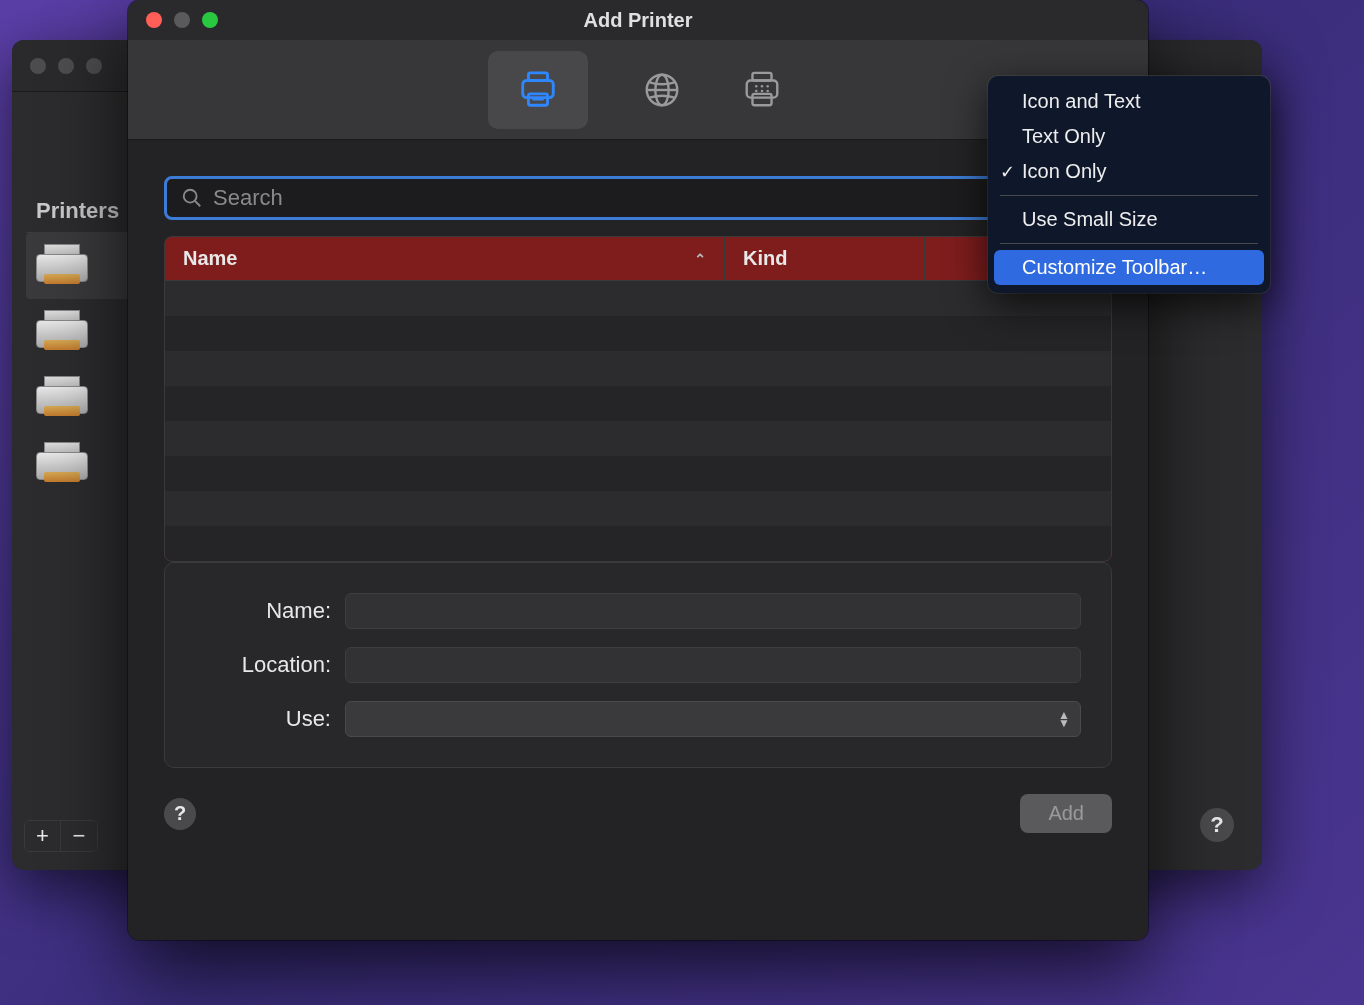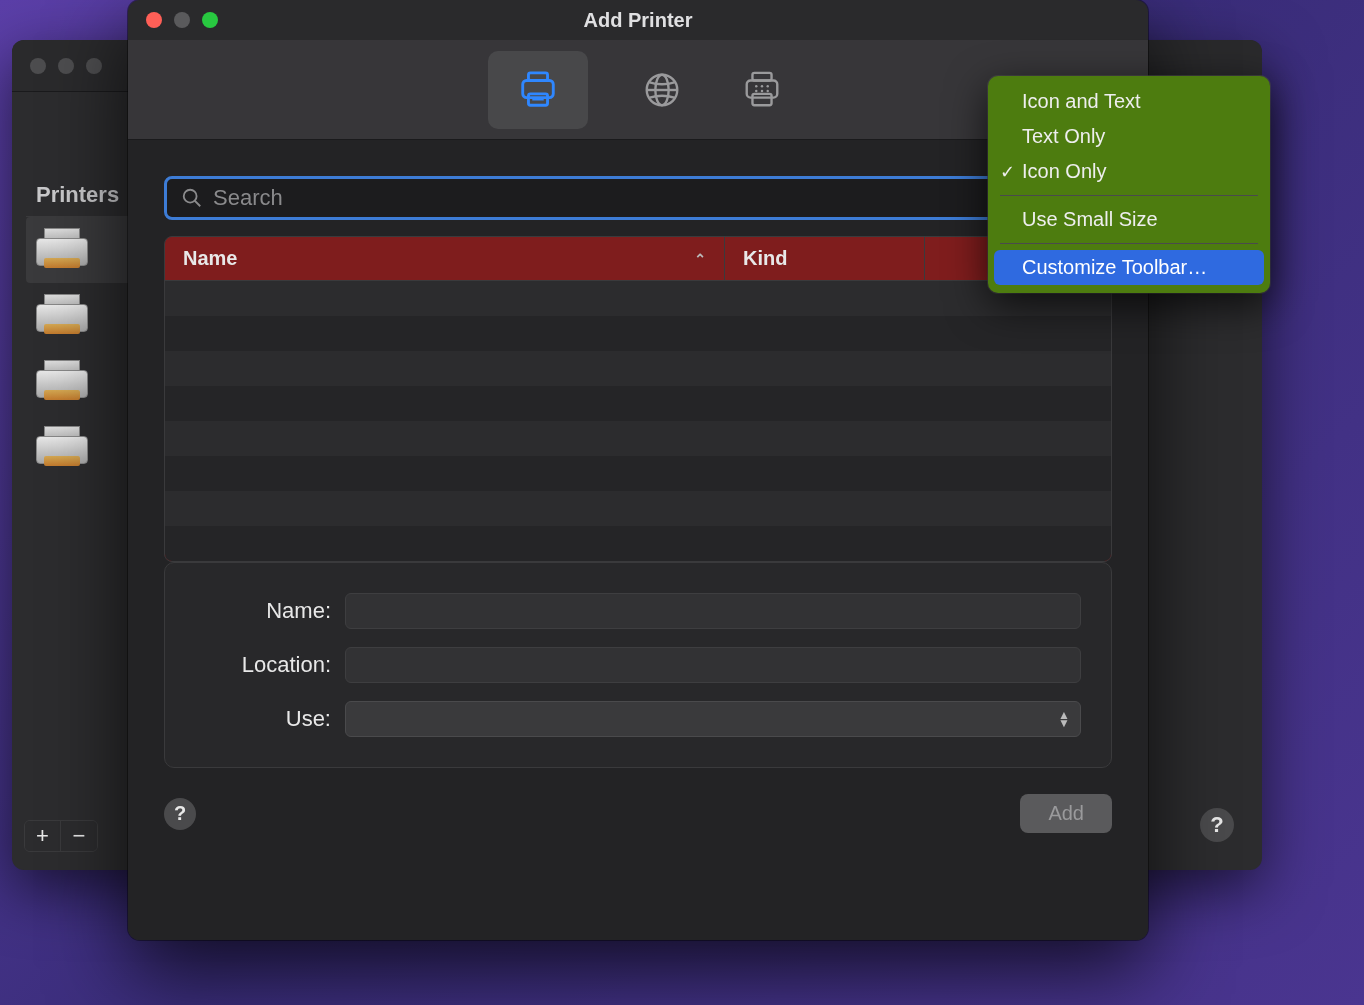--- a/index.html
+++ b/index.html
@@ -32,21 +32,21 @@
     padding-left: 18px;
     gap: 12px;
     background: #2a2a2c;
     border-bottom: 1px solid #1a1a1c;
   }
   .traffic-dot { width: 16px; height: 16px; border-radius: 50%; }
   .traffic-dot.dim { background: #4d4d4f; }
   .bg-sidebar {
     position: absolute;
     left: 14px;
-    top: 134px;
+    top: 150px;
     width: 120px;
   }
   .sidebar-label {
     color: #c9c9cb;
     font-size: 22px;
     font-weight: 600;
     padding: 8px 10px;
     border-bottom: 1px solid #3a3a3c;
   }
   .printer-row {
@@ -293,21 +293,21 @@
     font-weight: 500;
     border: none;
   }
 
   
   .context-menu {
     position: absolute;
     left: 988px;
     top: 76px;
     width: 282px;
-    background: #4d7c0f;
+    background: #0f172a;
     border-radius: 10px;
     box-shadow: 0 12px 40px rgba(0,0,0,.7), 0 0 0 1px rgba(80,80,82,.6);
     padding: 8px 0;
     backdrop-filter: blur(10px);
   }
   .menu-item {
     display: flex;
     align-items: center;
     padding: 6px 18px 6px 34px;
     font-size: 20px;

